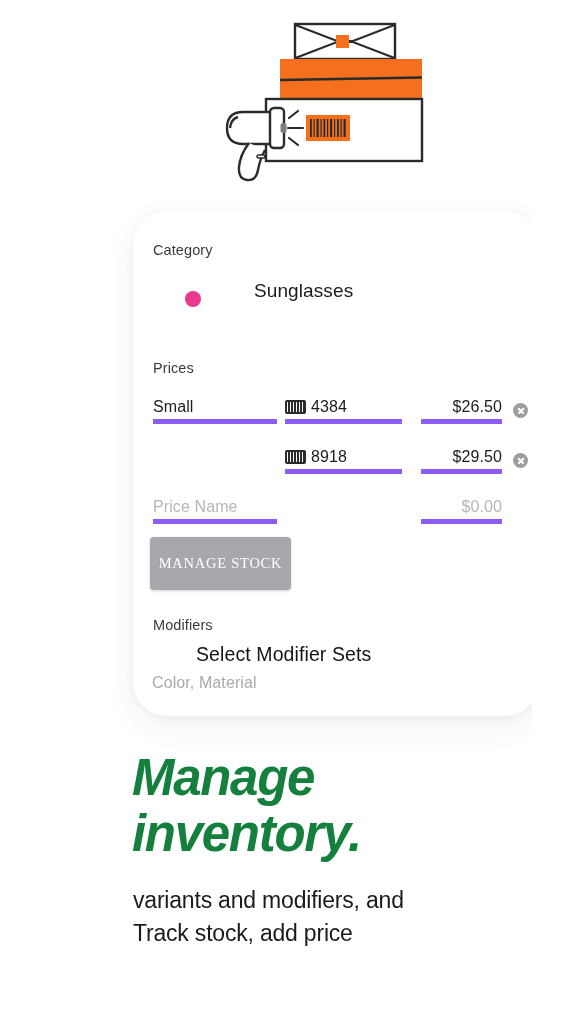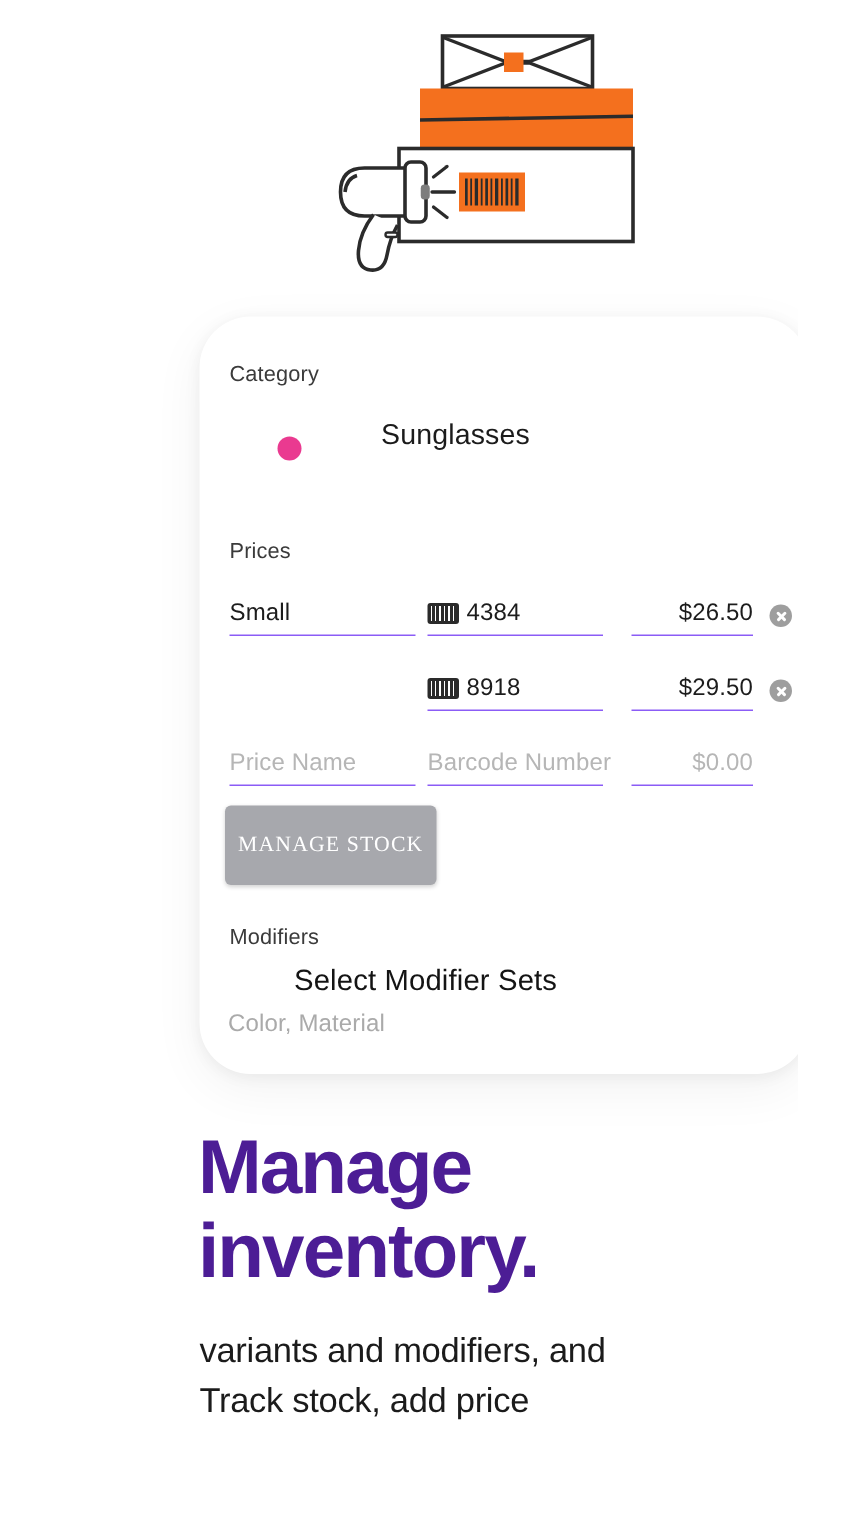--- a/index.html
+++ b/index.html
@@ -95,21 +95,21 @@
     width: 100%;
     height: 32px;
   }
   #price-row-0 { top: 181px; }
   #price-row-1 { top: 231px; }
   #price-row-2 { top: 281px; }
 
   .field {
     position: absolute;
     bottom: 0;
-    border-bottom: 1px solid #8b5cf6;
+    border-bottom: 5px solid #8b5cf6;
     height: 29px;
     box-sizing: border-box;
     display: flex;
     align-items: center;
   }
   .field-name    { left: 20px;  width: 124px; }
   .field-barcode { left: 152px; width: 117px; }
   .field-price   { left: 288px; width: 81px;  justify-content: flex-end; }
 
   .field-text {
@@ -208,22 +208,23 @@
 
   
   #headline {
     position: absolute;
     left: 88px;
     top: 750px;
     width: 430px;
     font-size: 51px;
     line-height: 56px;
     font-weight: bold;
-    color: #4c1d95;
+    color: #15803d;
     letter-spacing: -1.3px;
+    font-style: italic;
   }
   #headline .hl-line { display: block; }
 
   #subcopy {
     position: absolute;
     left: 89px;
     top: 884px;
     width: 400px;
     font-size: 23px;
     line-height: 33px;
@@ -323,23 +324,20 @@
         <div class="field field-price">
           <span class="field-text">$29.50</span>
         </div>
         <span class="clear-btn"></span>
       </div>
 
       <div class="price-row" id="price-row-2">
         <div class="field field-name">
           <span class="field-text placeholder">Price Name</span>
         </div>
-        <div class="field field-barcode">
-          <span class="field-text placeholder">Barcode Number</span>
-        </div>
         <div class="field field-price">
           <span class="field-text placeholder">$0.00</span>
         </div>
       </div>
 
       <button id="manage-stock-button">MANAGE STOCK</button>
 
       <div class="section-label" id="modifiers-label">Modifiers</div>
 
       <div id="modifier-select">Select Modifier Sets</div>

